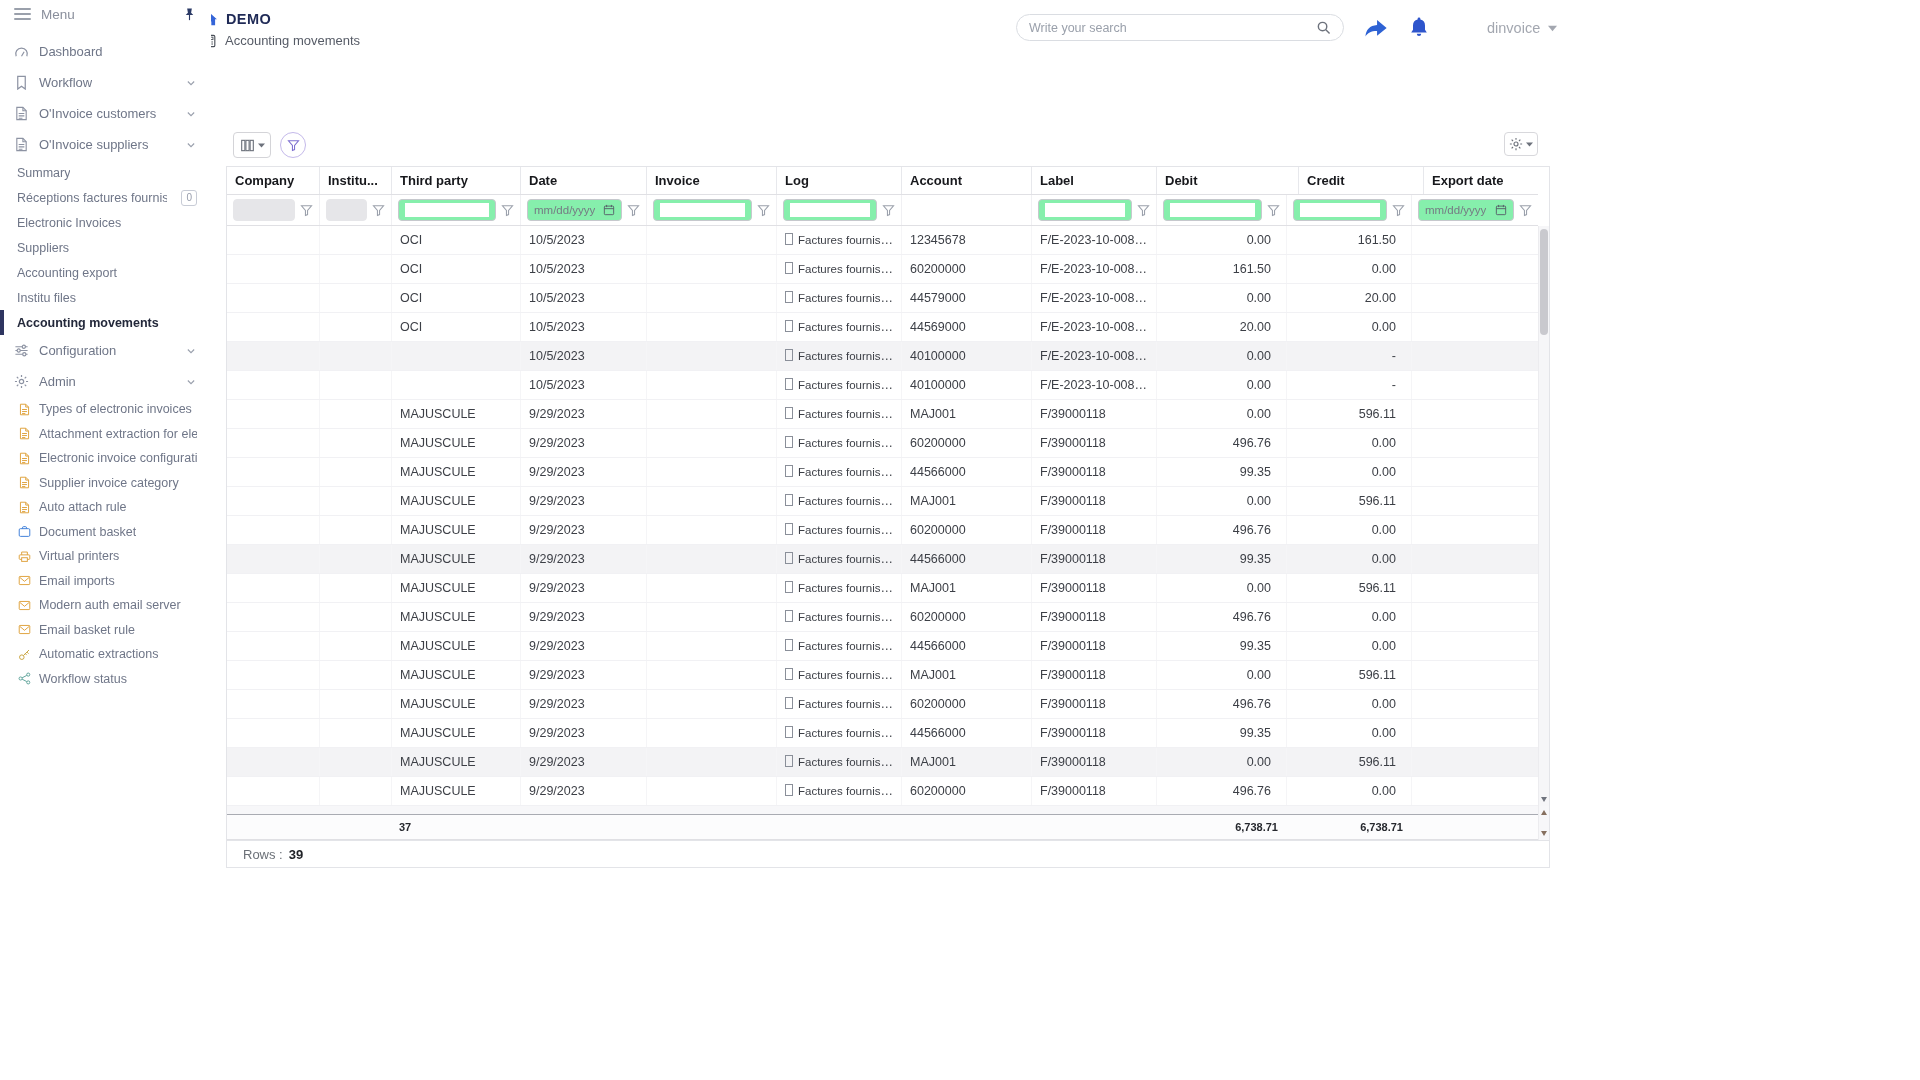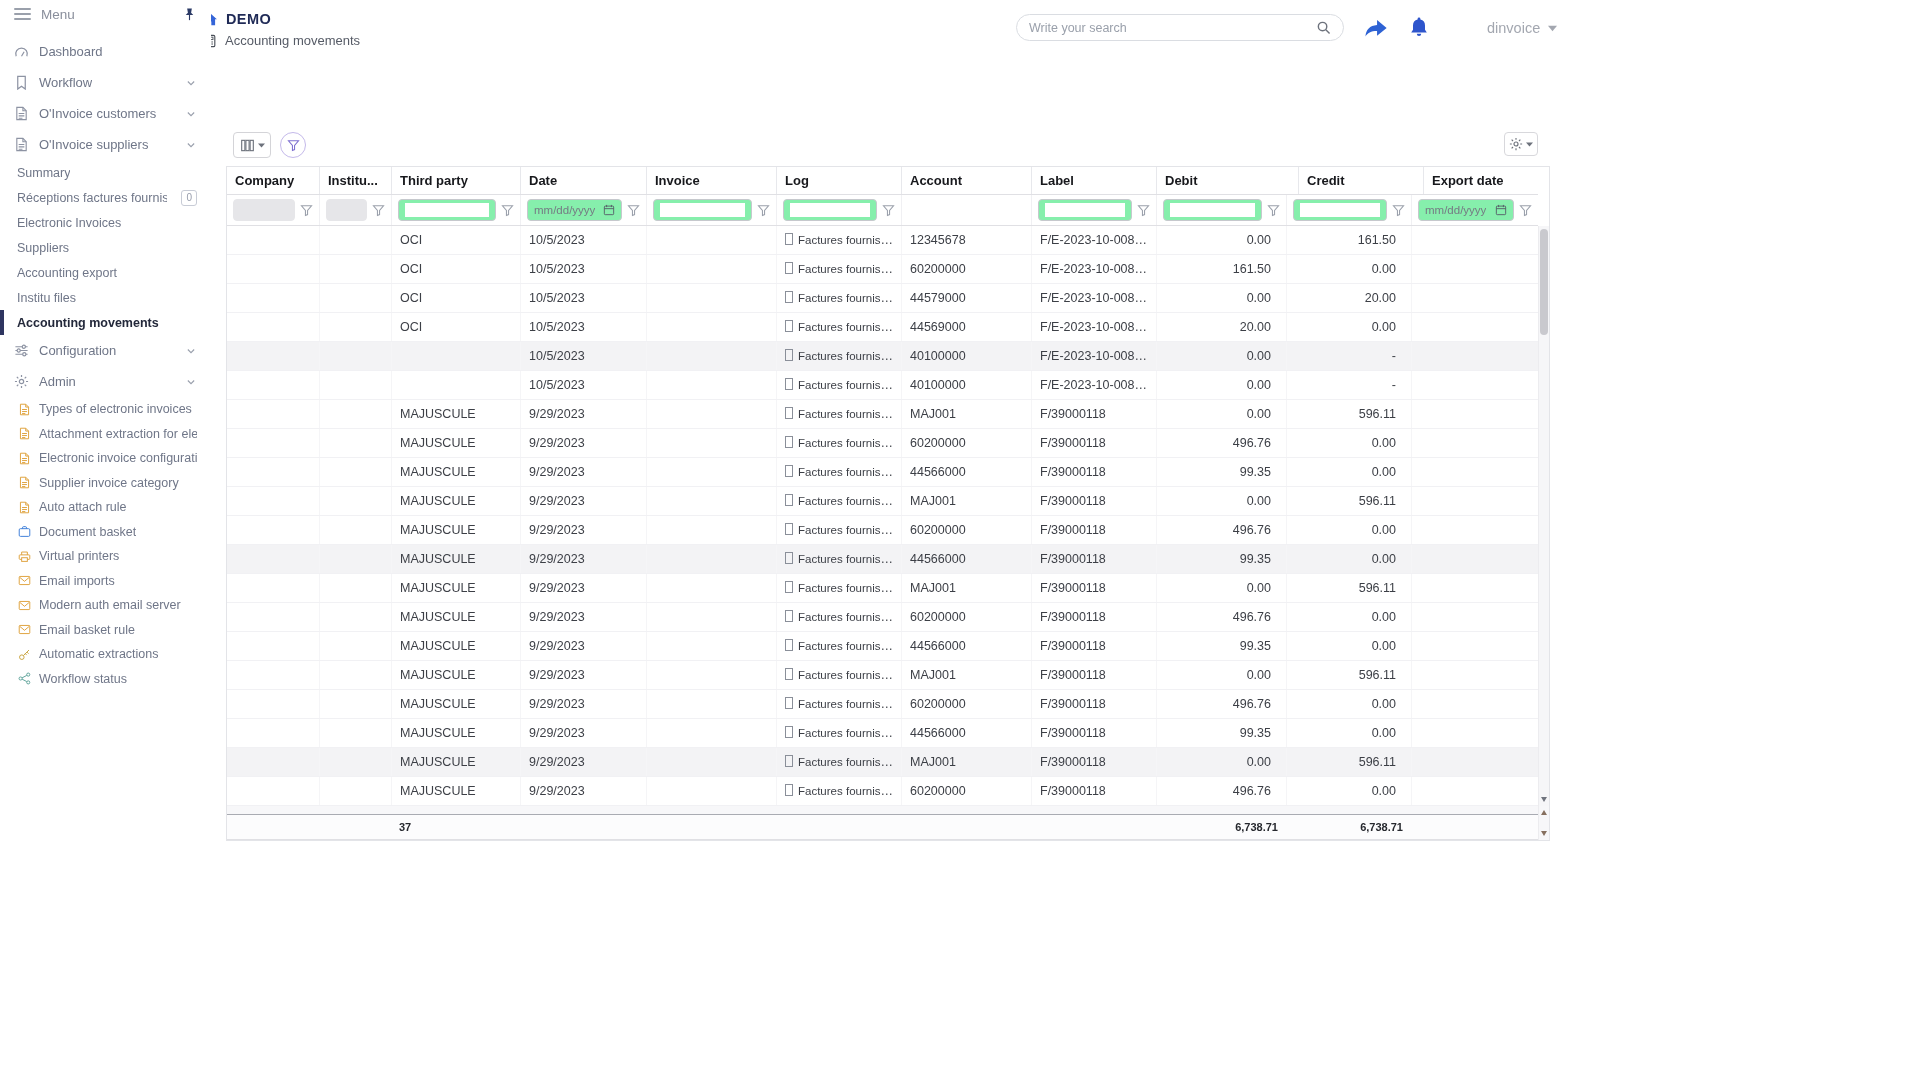--- a/index.html
+++ b/index.html
@@ -856,13 +856,17 @@
         <div class="g-cell num" style="width: 130px;">6,738.71</div>
         <div class="g-cell num" style="width: 125px;">6,738.71</div>
         <div class="g-cell" style="width: 127px;"></div>
       </div>
     <div class="sumscroll">
       <span class="tri up"></span>
       <span class="tri down"></span>
     </div>
   </div>
 
+  <div class="g-footer">
+    <span>Rows :</span>
+    <span class="rows-count">39</span>
+  </div>
 </main>
 
 </body></html>

